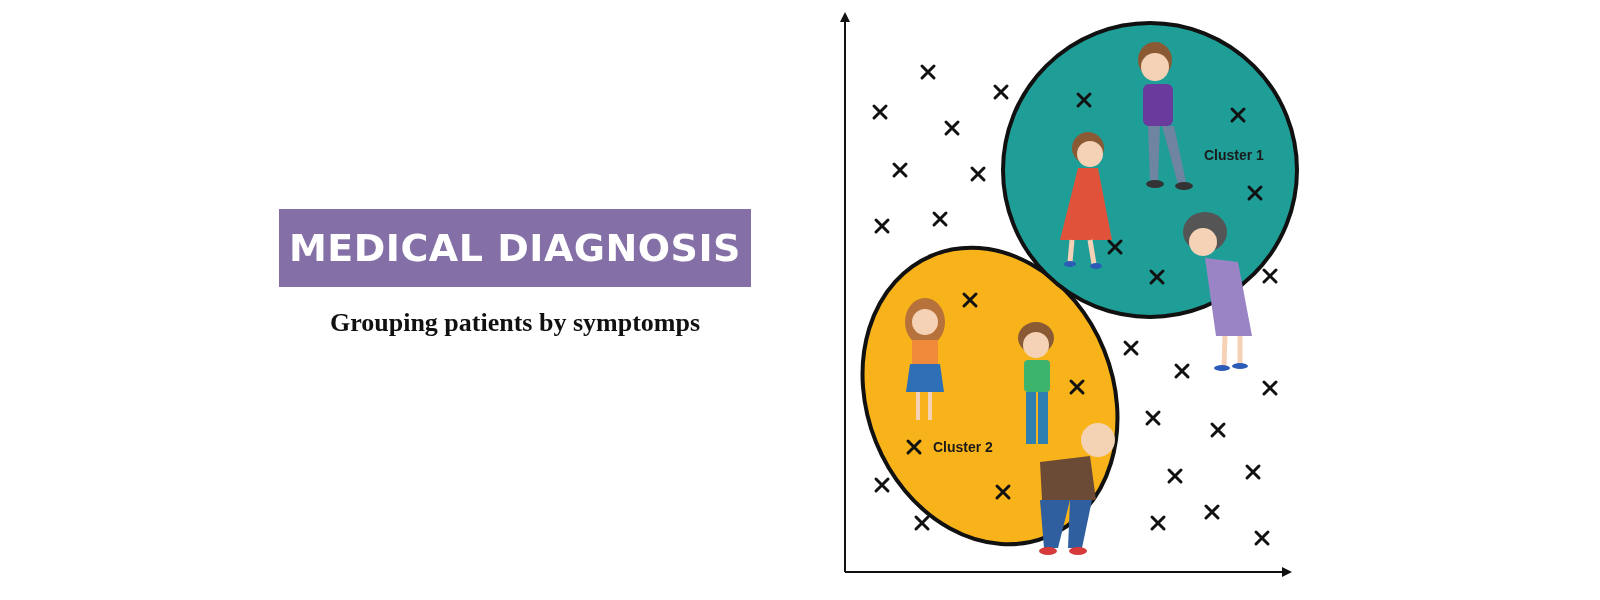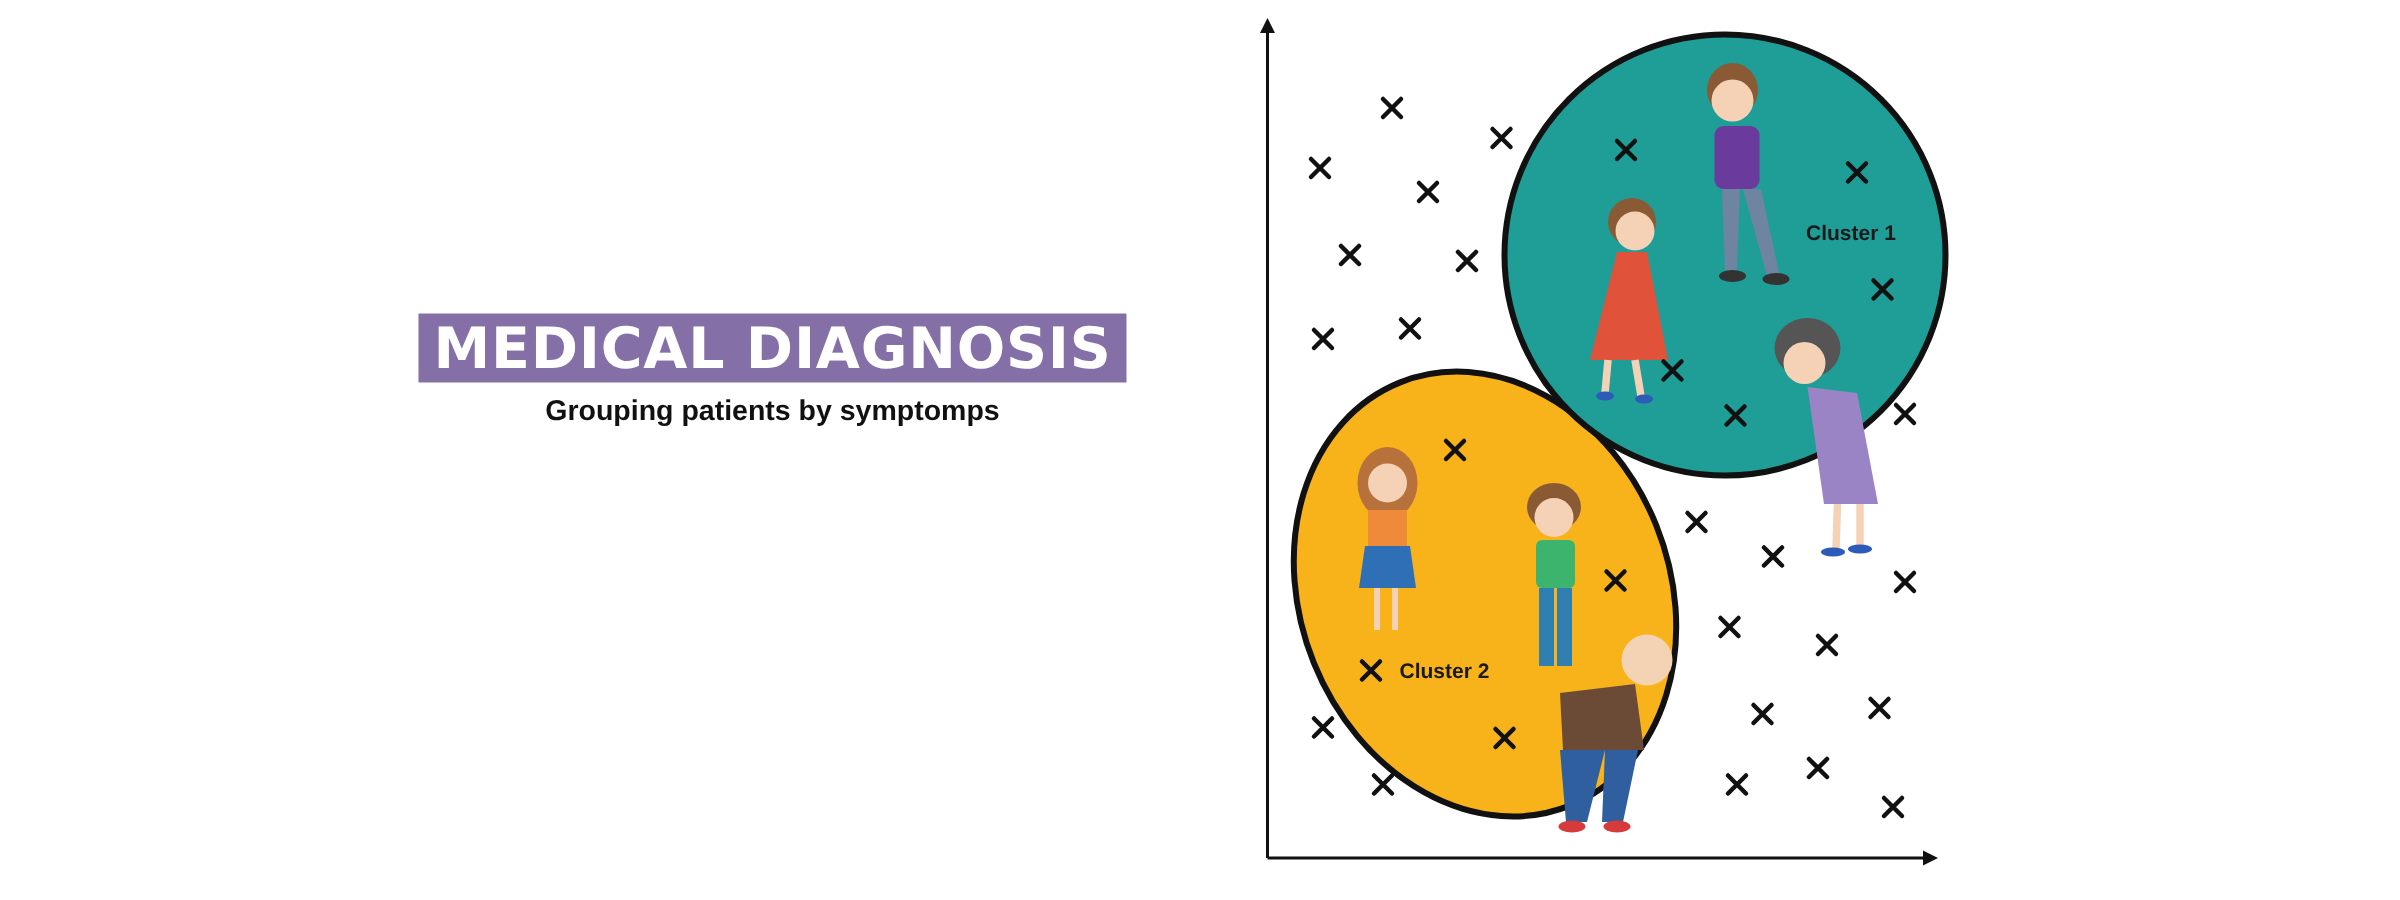--- a/index.html
+++ b/index.html
@@ -1,20 +1,20 @@
 <!DOCTYPE html>
 <html><head>
 <meta charset="utf-8">
 <style>
   html, body { margin:0; padding:0; }
   body { width:1600px; height:600px; background:#ffffff; position:relative; overflow:hidden; font-family:"DejaVu Sans", sans-serif; }
   .title-block { position:absolute; left:250px; top:205px; width:530px; text-align:center; }
   .title-line1 { font-family:"DejaVu Sans", sans-serif; font-weight:900; font-size:40px; letter-spacing:0.5px; color:#111; line-height:52px; margin:0; }
-  .title-bar { display:inline-block; background:#8470a6; color:#fff; font-family:"DejaVu Sans", sans-serif; font-weight:bold; font-size:38px; line-height:46px; padding:0 10px; letter-spacing:0.5px; margin-top:4px; }
-  .subtitle { font-family:Liberation Sans, sans-serif; font-weight:bold; font-size:19px; line-height:24px; color:#111; margin-top:8px; }
+  .title-bar { display:inline-block; background:#8470a6; color:#fff; font-family:"DejaVu Sans", sans-serif; font-weight:bold; font-size:38px; line-height:46px; padding:16px 10px; letter-spacing:0.5px; margin-top:4px; }
+  .subtitle { font-family:Liberation Serif, serif; font-weight:bold; font-size:26px; line-height:24px; color:#111; margin-top:24px; }
   svg.diagram { position:absolute; left:0; top:0; }
   .cluster-label { font-family:"Liberation Sans", sans-serif; font-weight:bold; font-size:14px; fill:#1a1a1a; }
 </style>
 </head>
 <body>
 
 <div class="title-block">
   <div class="title-bar">MEDICAL DIAGNOSIS</div>
   <div class="subtitle">
     <div>Grouping patients by symptomps</div>

